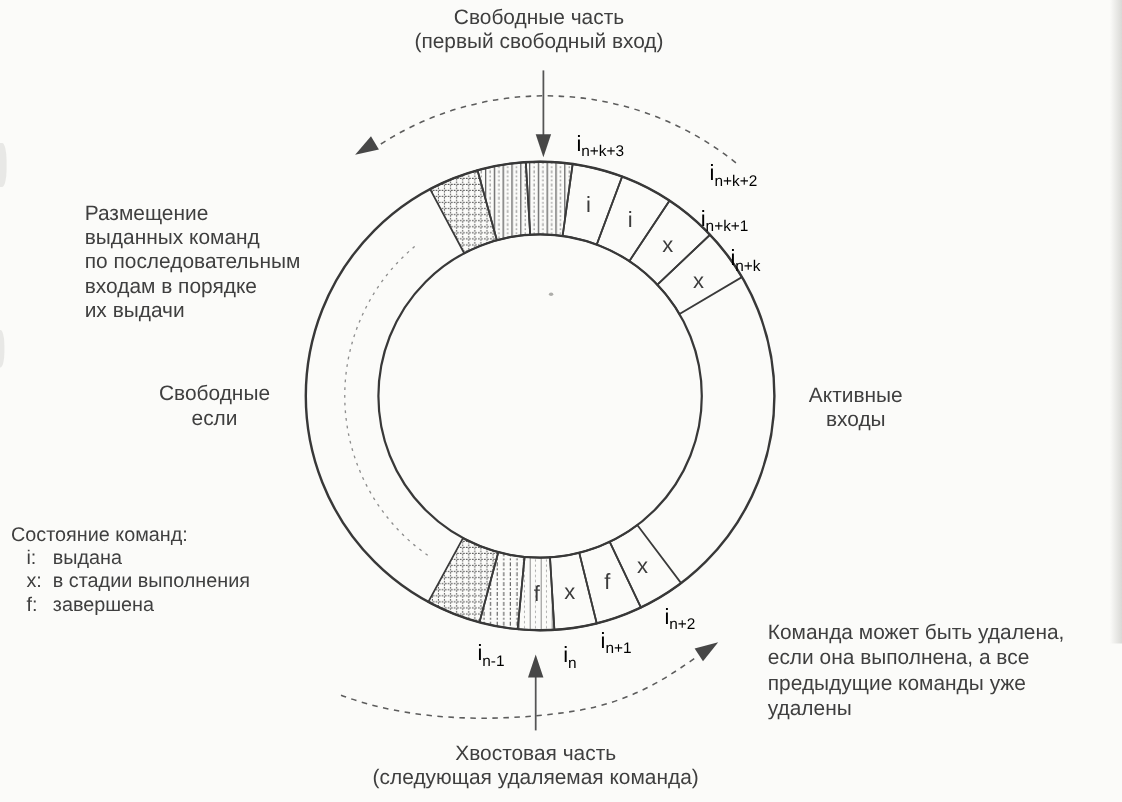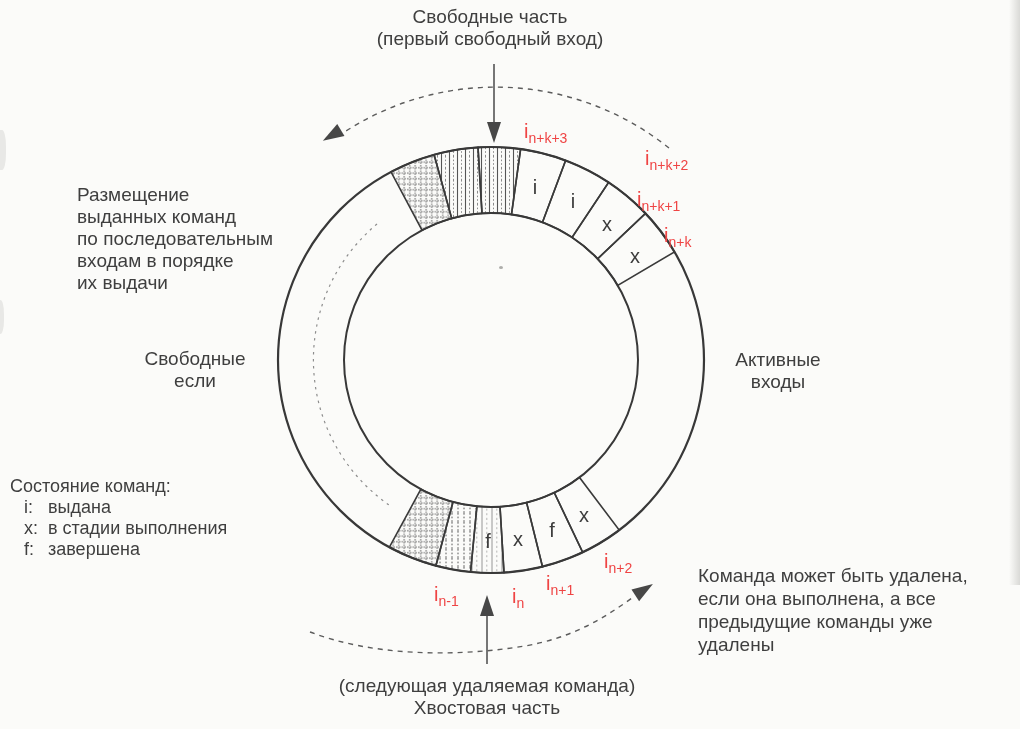--- a/index.html
+++ b/index.html
@@ -16,21 +16,21 @@
   .head-lbl { left:290px; top:6px; width:400px; font-size:19px; line-height:22px; }
   .tail-lbl { left:280px; top:675px; width:414px; font-size:19px; line-height:22px; }
   .placement { left:77px; top:165px; width:240px; font-size:19px; line-height:22px; }
   .free { left:115px; top:329px; width:160px; font-size:19px; line-height:22px; }
   .active { left:698px; top:330px; width:160px; font-size:19px; line-height:22px; }
   .removal { left:698px; top:545px; width:325px; font-size:19px; line-height:23px; }
   .legend { left:10px; top:477px; width:290px; font-size:18px; line-height:19px; }
   .legend-row { display:flex; margin-left:14px; margin-top:2px; }
   .legend-key { width:24px; flex:0 0 24px; }
   .seg-letter { position:absolute; transform:translate(-50%,-50%); font-size:20px; color:#3c3c3c; }
-  .idx { position:absolute; font-size:20px; color:#ef4444; }
+  .idx { position:absolute; font-size:20px; color:#000000; }
   .idx sub { font-size:14px; line-height:0; }
   .edge-band { position:absolute; right:0; top:0; width:11px; height:585px;
     background:linear-gradient(to right, rgba(130,130,124,0), rgba(130,130,124,0.28)); }
   .speck { position:absolute; background:rgba(110,110,105,0.55); border-radius:50%; }
   .smudge { position:absolute; background:rgba(150,150,145,0.18); border-radius:40%; }
 </style>
 </head>
 <body>
 
 <div class="canvas">
@@ -136,22 +136,22 @@
       <span>завершена</span>
     </div>
   </div>
 
   <div class="lbl removal ml">Команда может быть удалена,
 если она выполнена, а все
 предыдущие команды уже
 удалены</div>
 
   <div class="lbl tail-lbl center">
+    <div>Хвостовая часть</div>
     <div>(следующая удаляемая команда)</div>
-    <div>Хвостовая часть</div>
   </div>
 
   <div class="seg-letter" style="left:535px; top:187px;">i</div>
   <div class="seg-letter" style="left:573px; top:201px;">i</div>
   <div class="seg-letter" style="left:607px; top:224px;">x</div>
   <div class="seg-letter" style="left:635px; top:256px;">x</div>
 
   <div class="seg-letter" style="left:488px; top:541px;">f</div>
   <div class="seg-letter" style="left:518px; top:539px;">x</div>
   <div class="seg-letter" style="left:552px; top:530px;">f</div>

